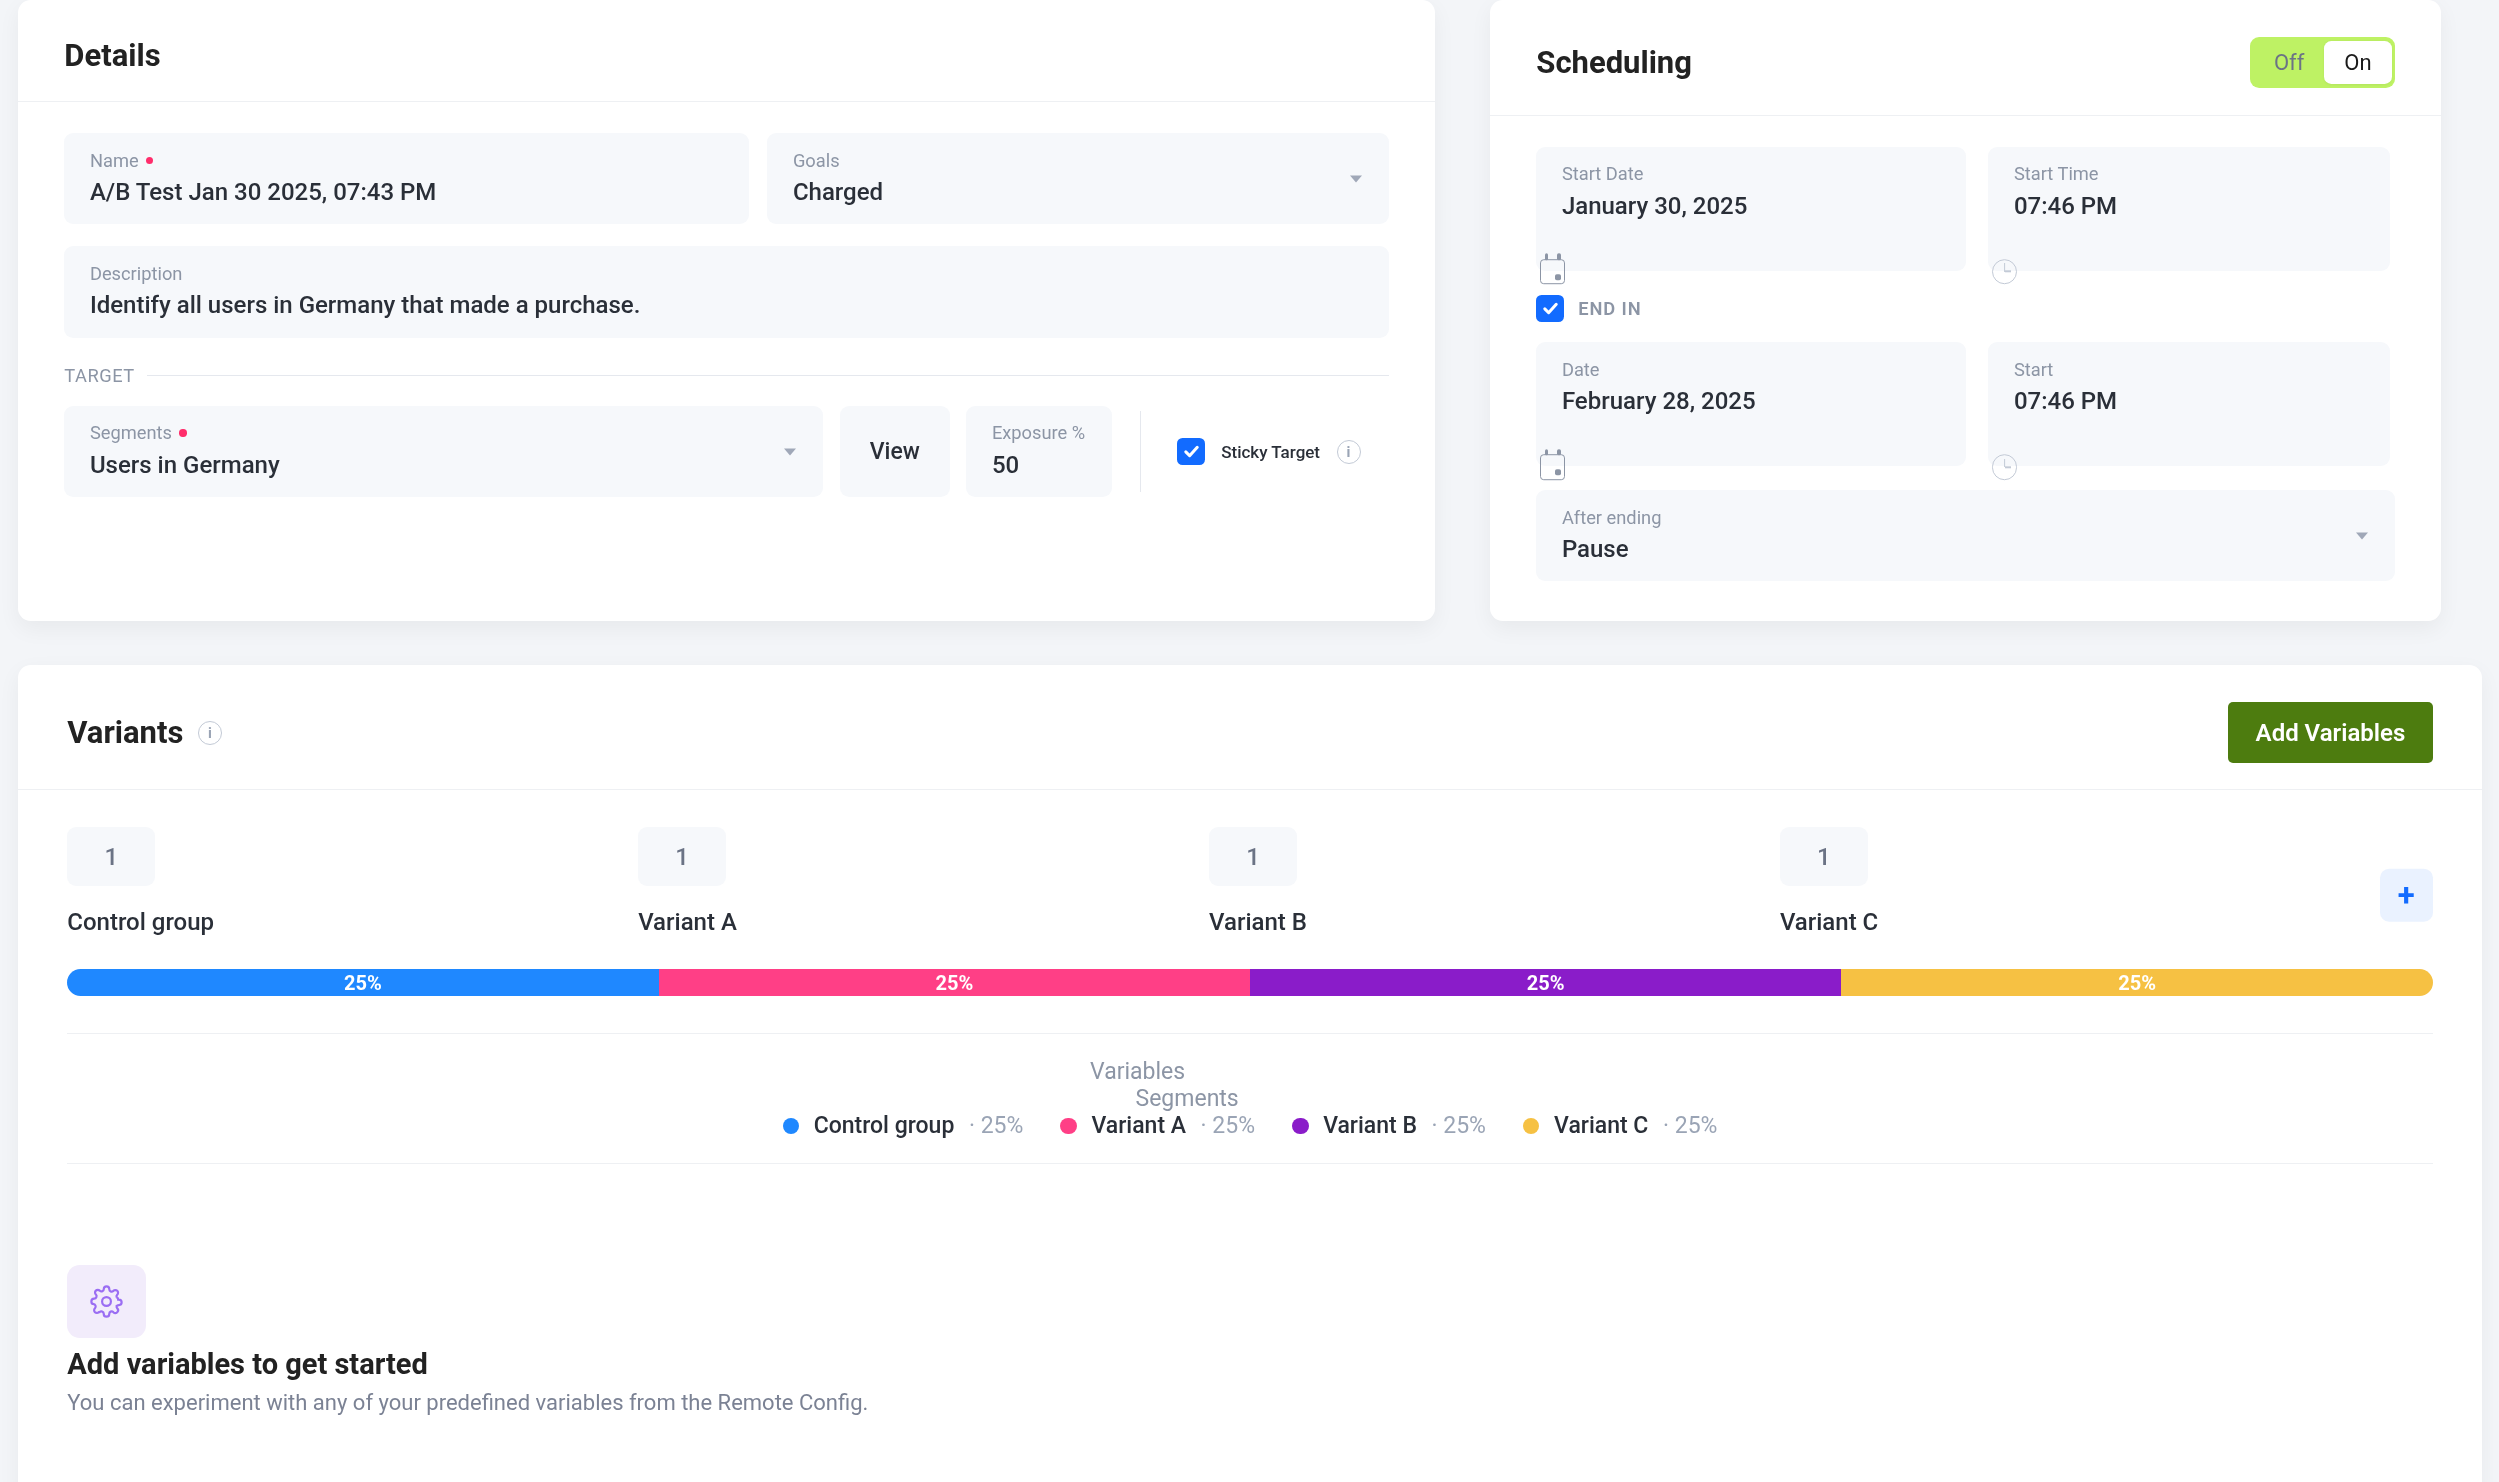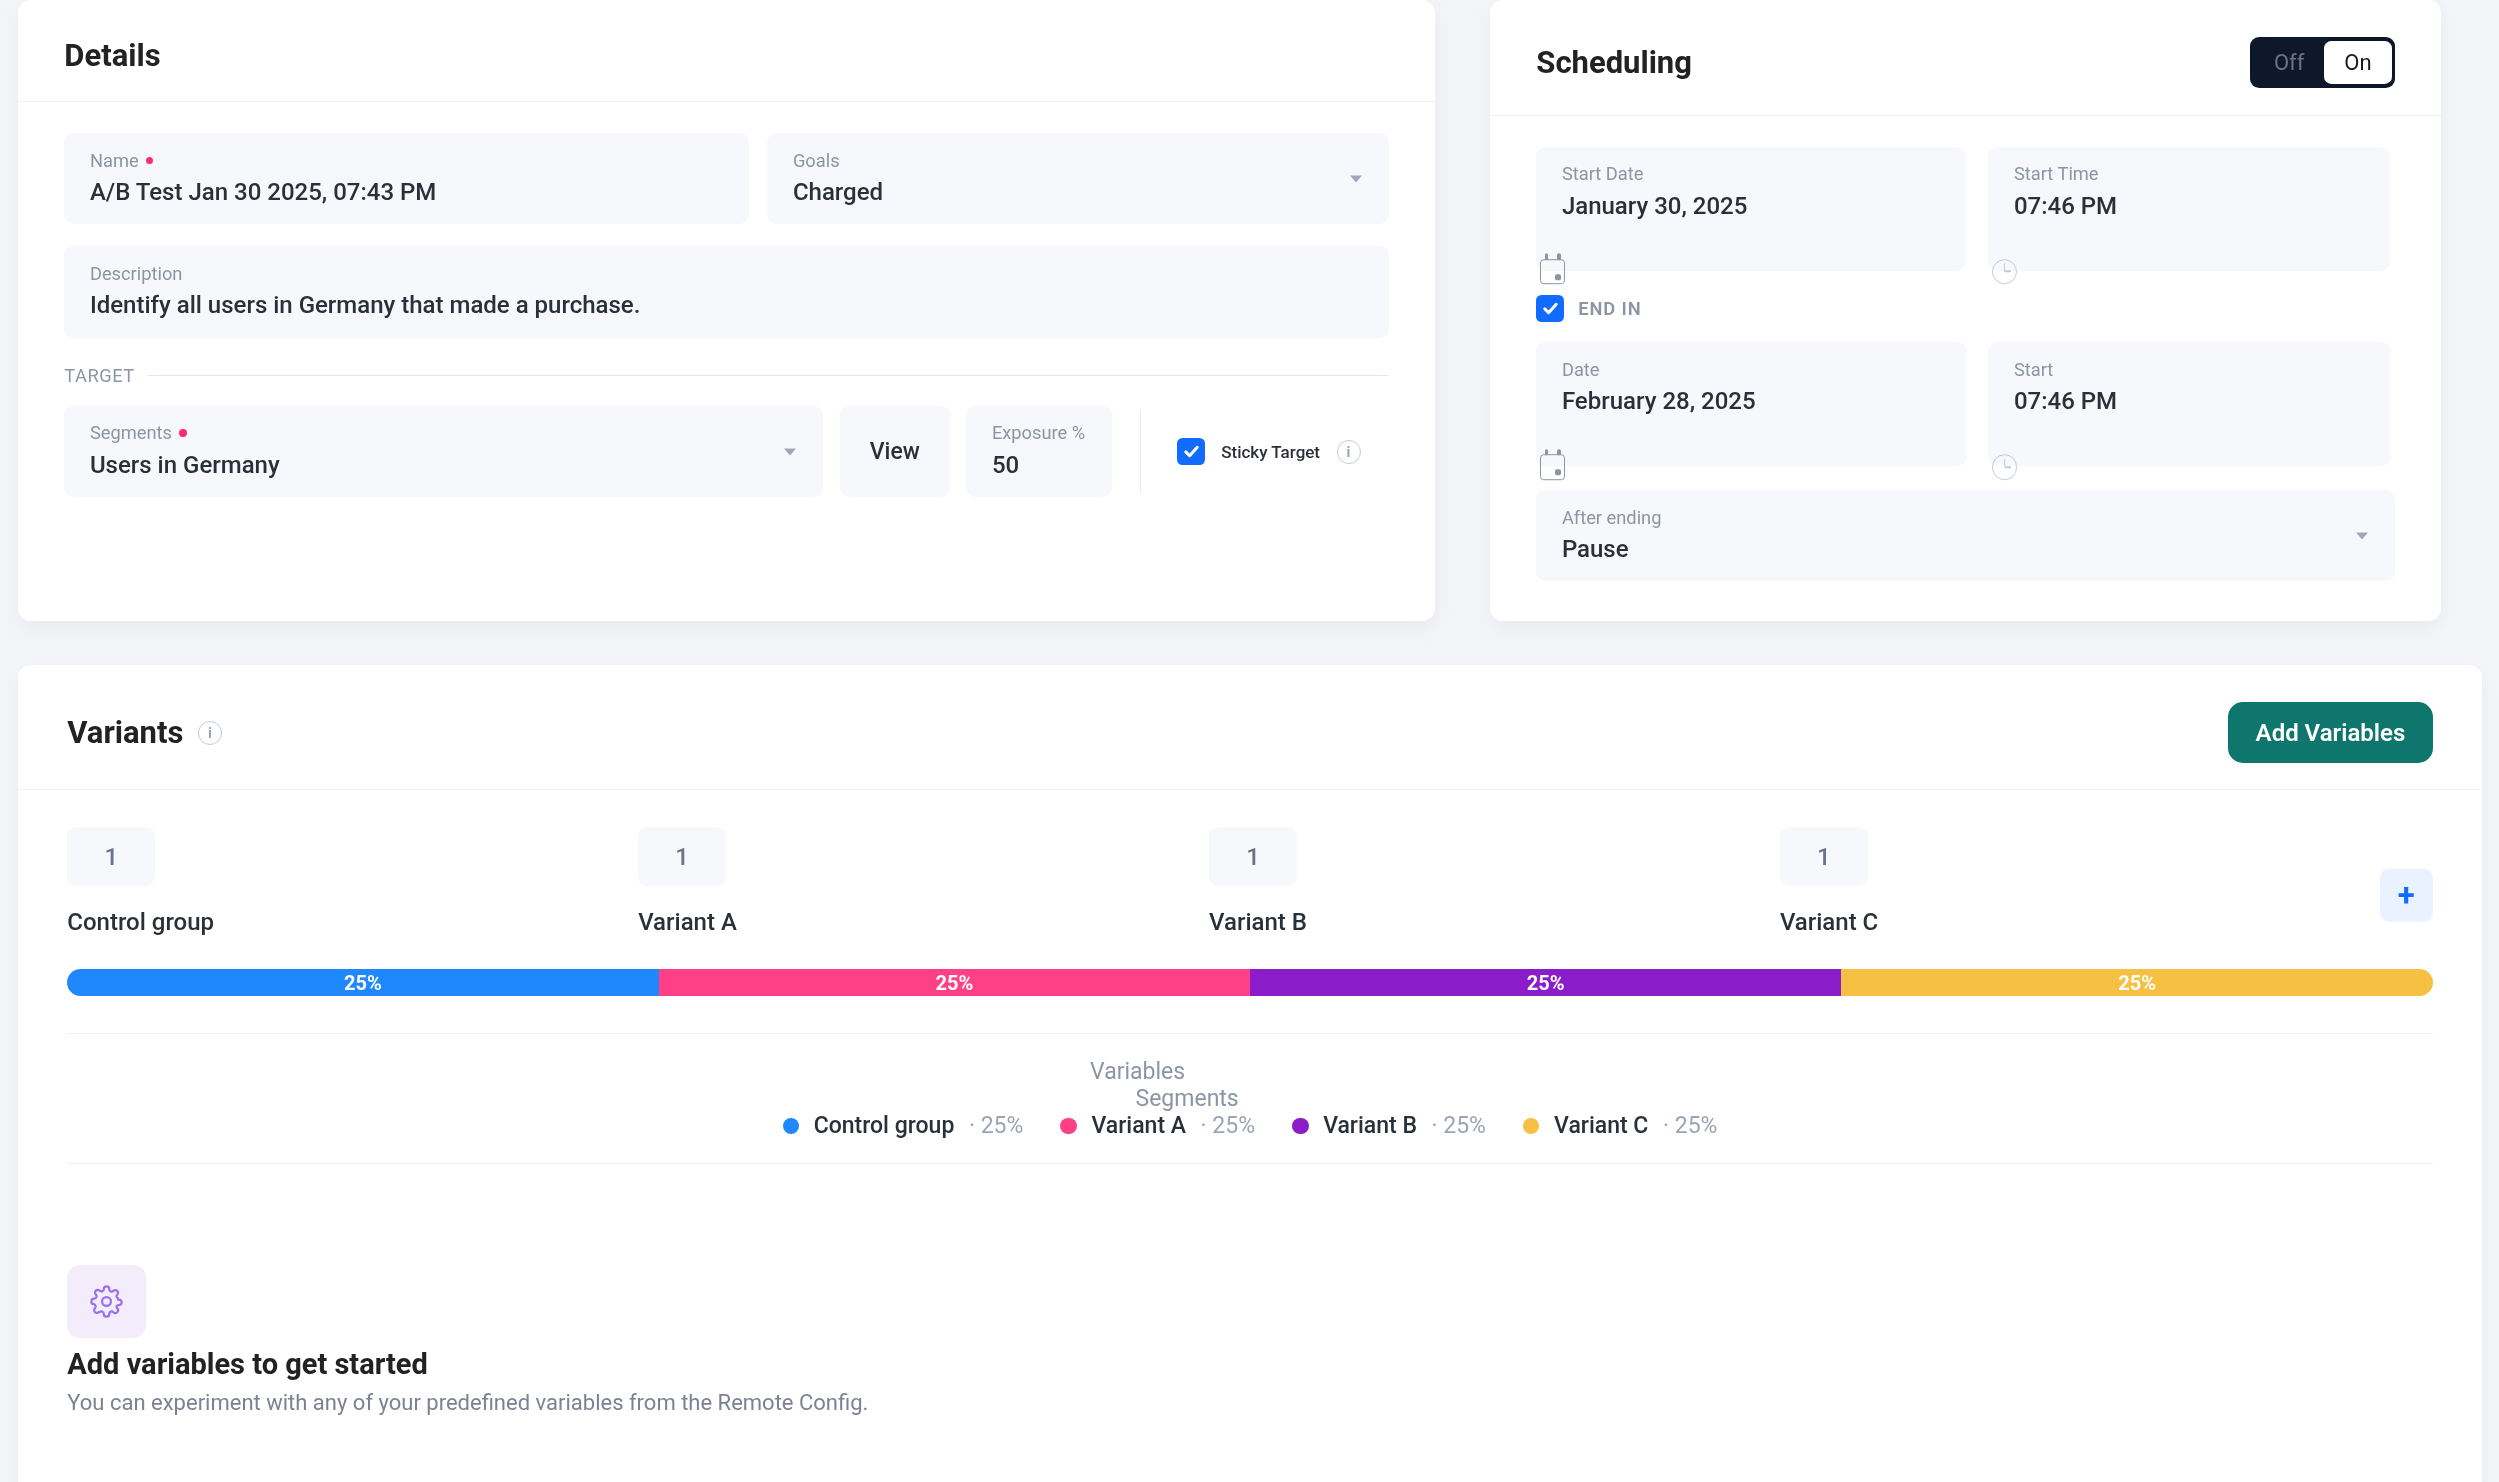--- a/index.html
+++ b/index.html
@@ -102,21 +102,21 @@
   }
   .sticky-label { font-size: 17px; color: #2a2f38; font-weight: 500; }
   .info-icon {
     width: 24px; height: 24px; border-radius: 50%; border: 1.8px solid #c3cad6;
     display:inline-flex; align-items:center; justify-content:center;
     color:#9aa4b5; font-size: 14.6px; font-weight: 700;
   }
 
   
   .seg-toggle {
-    display: inline-flex; background: #0f172a; border-radius: 9.1px; padding: 3.7px;
+    display: inline-flex; background: #bef264; border-radius: 9.1px; padding: 3.7px;
   }
   .seg-toggle .seg {
     padding: 9.1px 20px; font-size: 22px; color: #6b7385; border-radius: 7.3px; cursor:pointer;
   }
   .seg-toggle .seg.active { background: #fff; color: #1a1a1a; box-shadow: 0 0.9px 2.7px rgba(0,0,0,0.06); }
 
   .sched-row { display: flex; gap: 22px; margin-bottom: 24px; }
   .sched-date { flex: 0 0 430px; }
   .sched-time { flex: 0 0 402px; }
   .icon-right {
@@ -141,22 +141,22 @@
     margin: 44px 18.3px 0 18.3px;
     background: #fff; border-radius: 12.8px;
     box-shadow: 0 7.3px 22px rgba(0,0,0,0.05);
   }
   .variants-header {
     display:flex; align-items:center; justify-content:space-between;
     padding: 37px 49px 25.6px 49px; border-bottom: 0.9px solid #eef0f3;
   }
   .variants-title-wrap { display:flex; align-items:center; gap:14.6px; }
   .add-variables-btn {
-    background:#0f766e; color:#fff; font-size:24px; font-weight:600;
-    padding: 16.5px 27.4px; border-radius:15px; cursor:pointer;
+    background:#4d7c0f; color:#fff; font-size:24px; font-weight:600;
+    padding: 16.5px 27.4px; border-radius:5px; cursor:pointer;
   }
   .variants-body { padding: 37px 49px 55px 49px; }
 
   .variant-cols {
     display:flex; align-items:flex-end; gap: 0; position:relative;
     padding-right: 82px;
   }
   .variant-col {
     flex: 1 1 0;
     display:flex; flex-direction:column; align-items:flex-start; gap: 22px;

